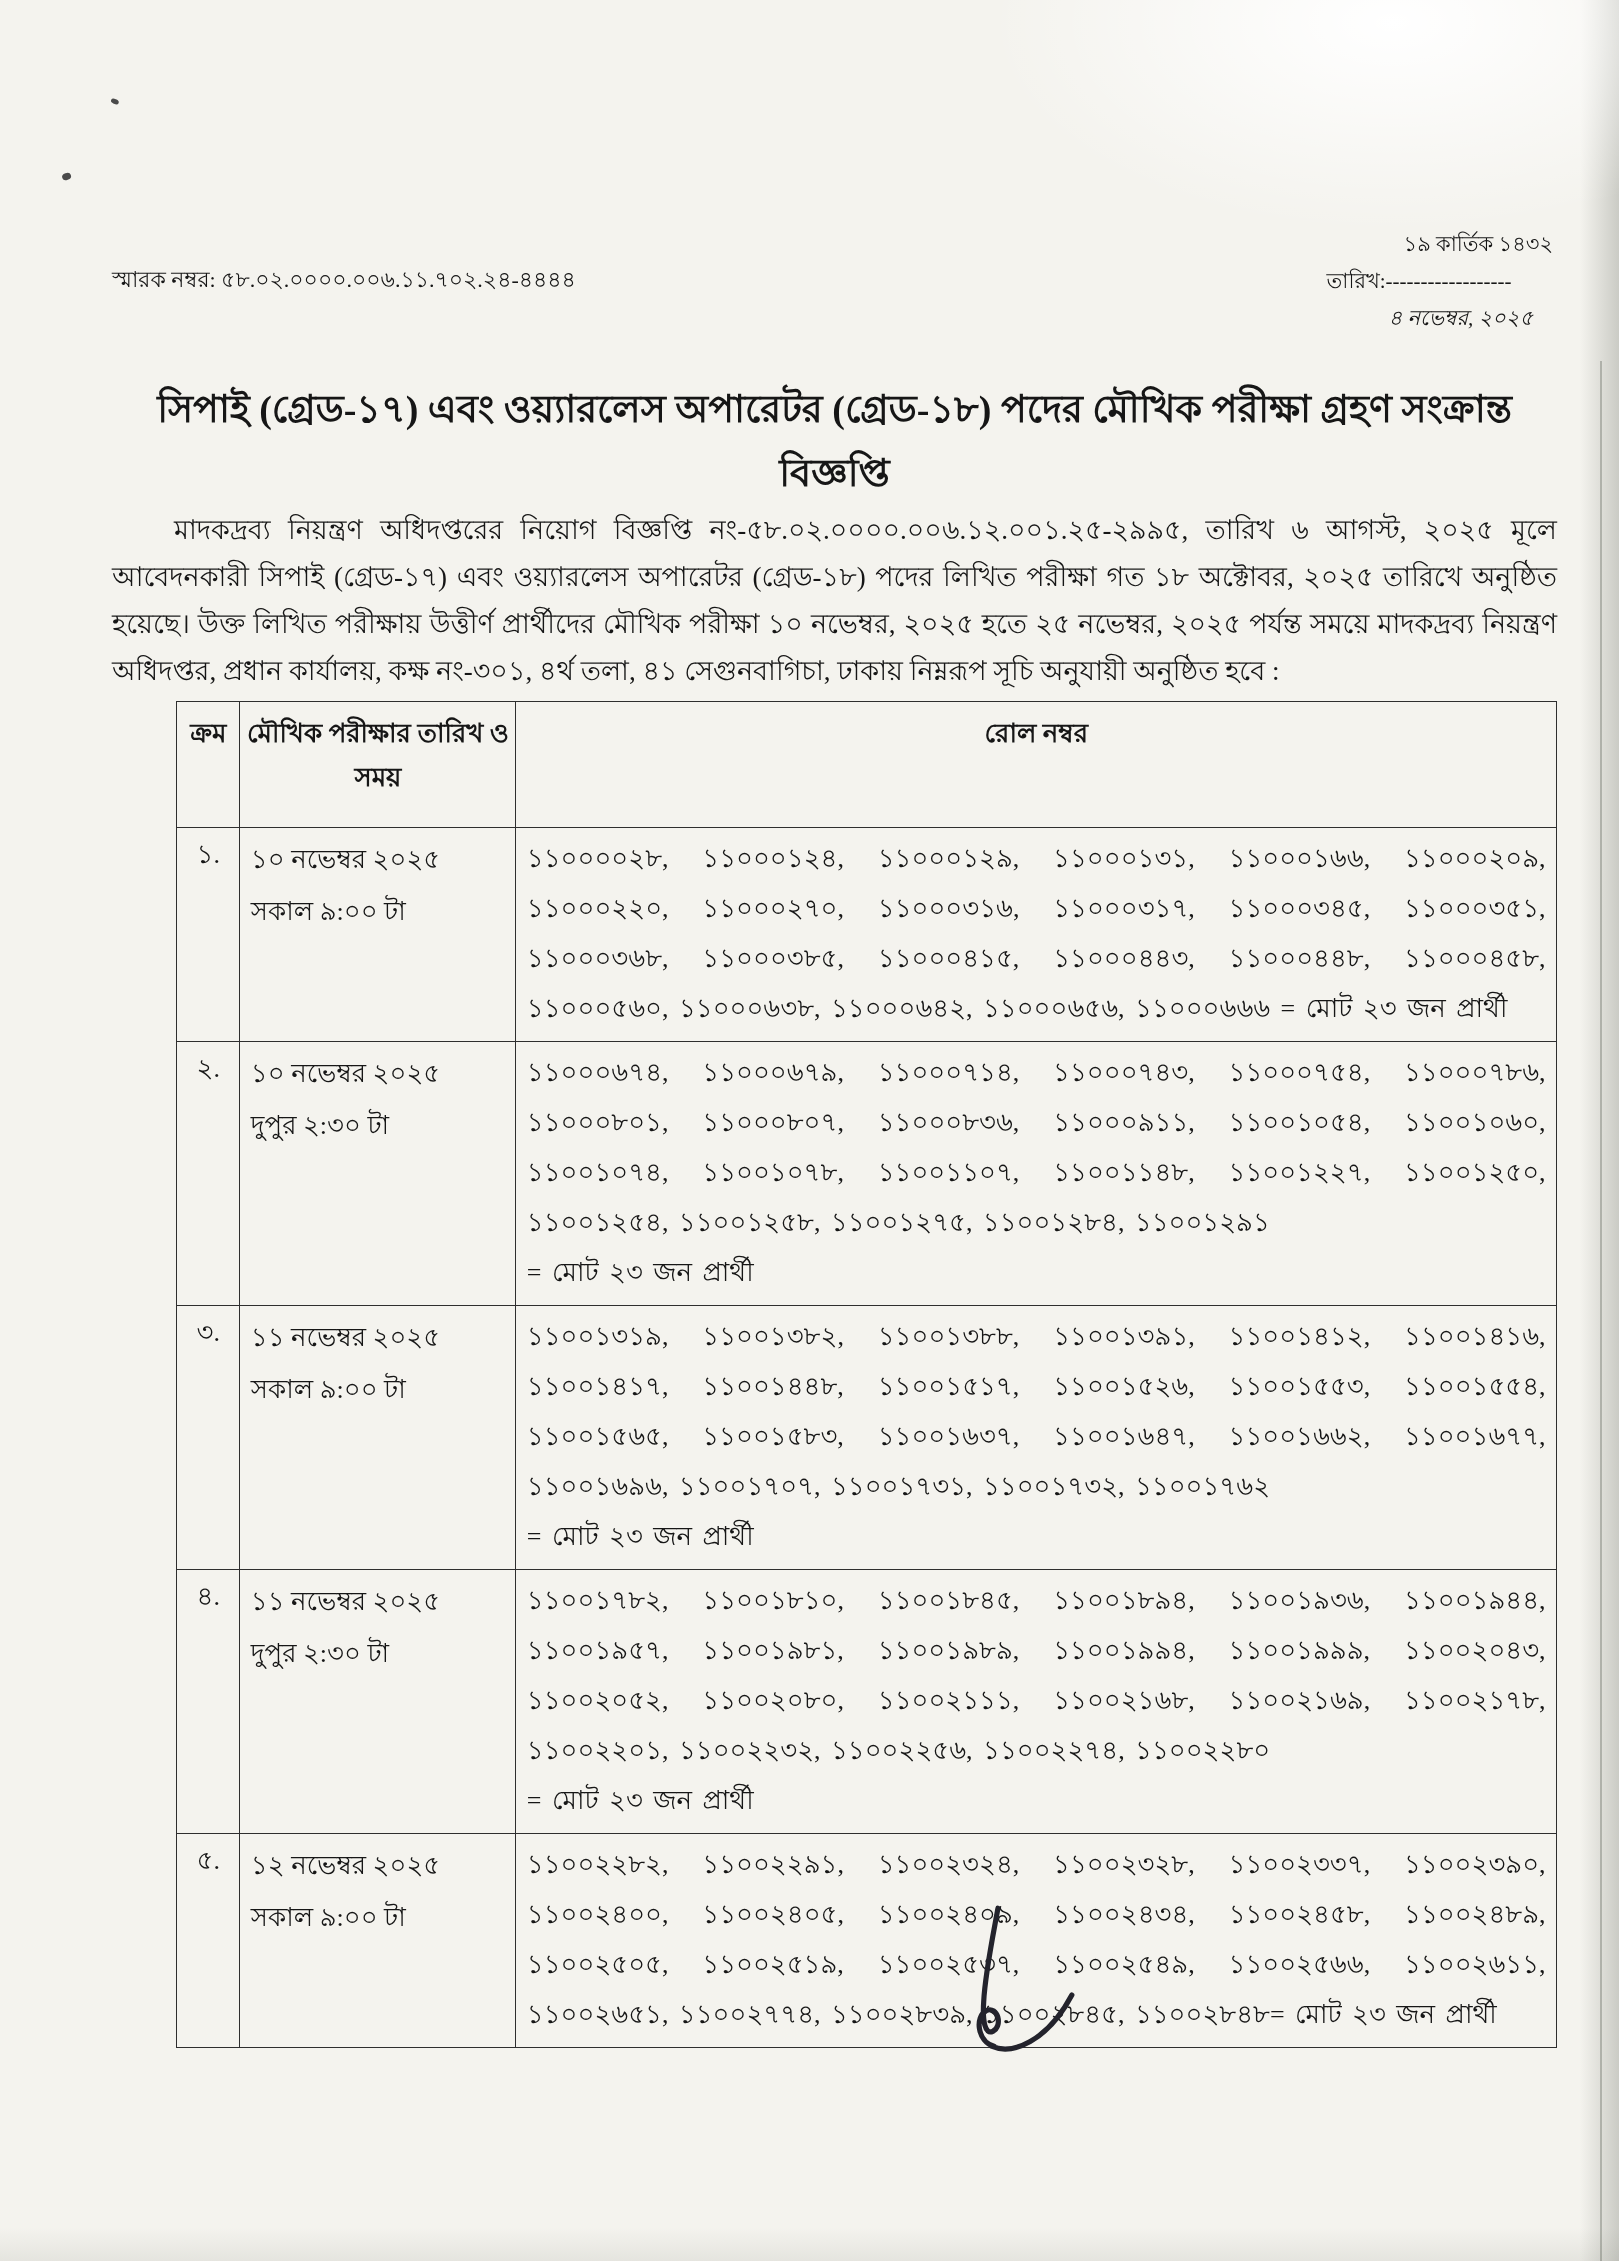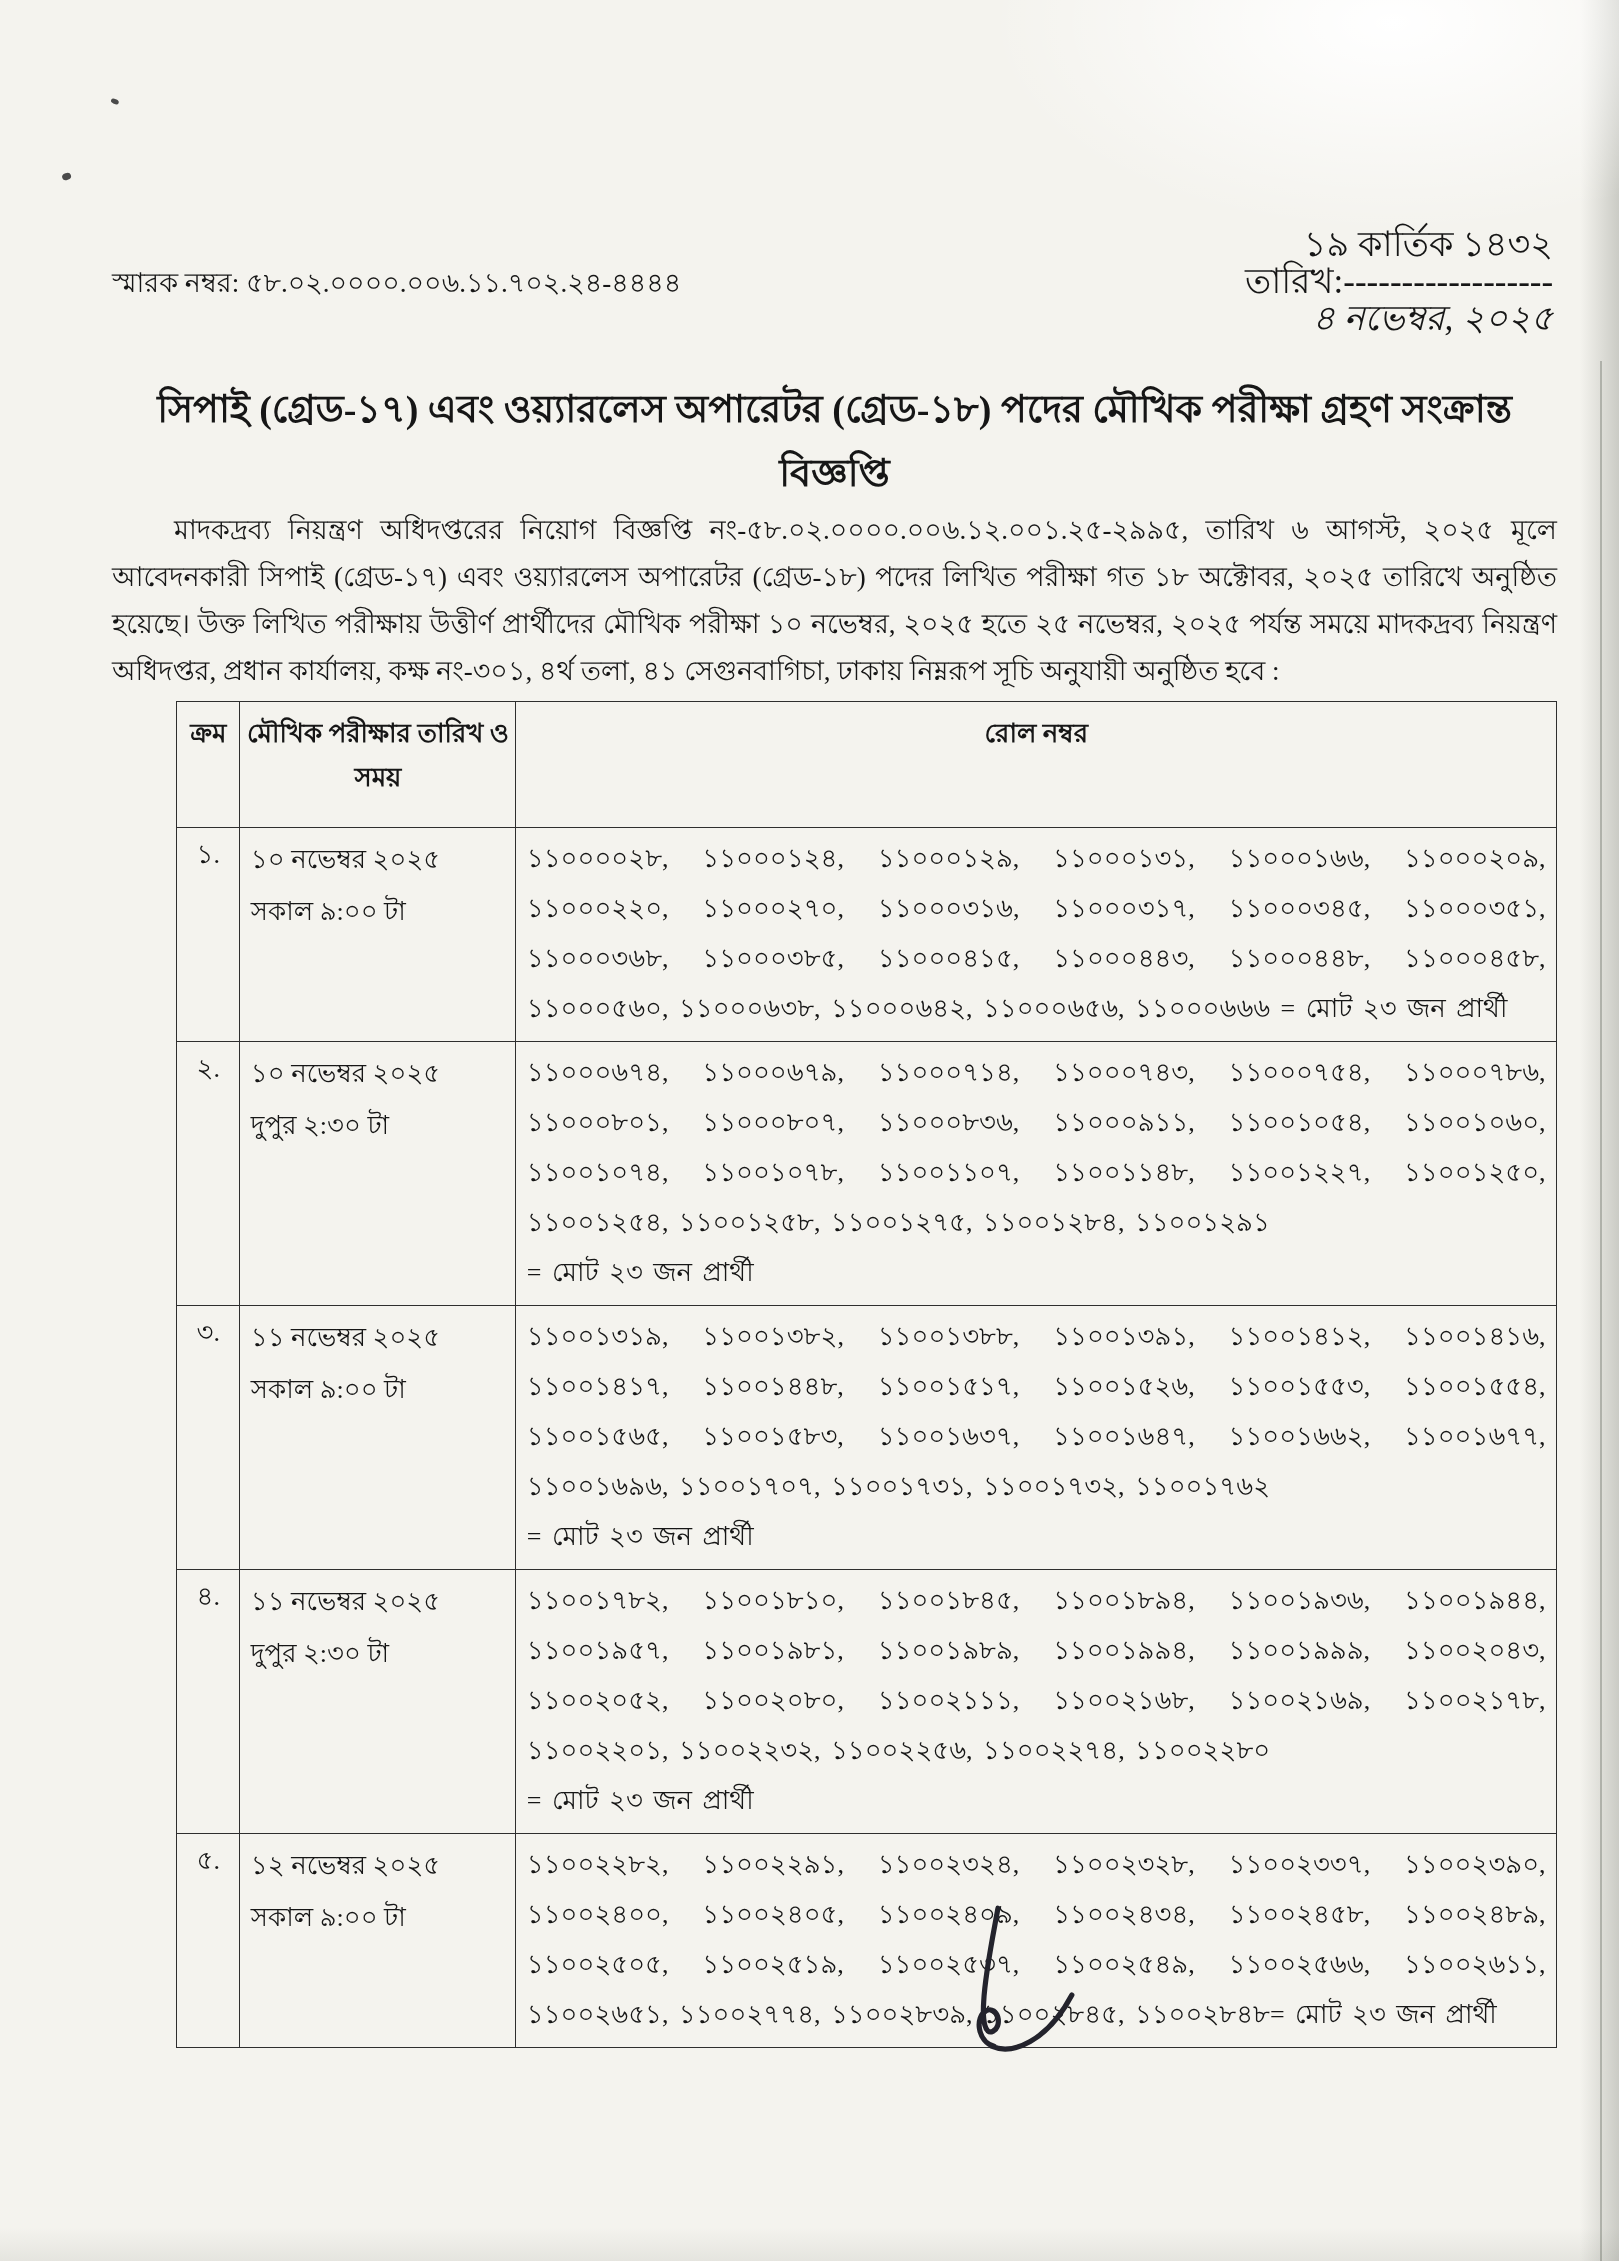--- a/index.html
+++ b/index.html
@@ -17,22 +17,22 @@
       #f4f3ee;
     overflow:hidden;
   }
   .content{box-sizing:border-box;padding:214px 62px 0 112px;}
   
   .gov-header{text-align:center;font-weight:700;}
   .gov-header .h-line{font-size:31px;line-height:55px;}
   .website{font-size:34px;line-height:57px;letter-spacing:1.3px;text-decoration:underline;text-underline-offset:6.5px;font-weight:400;}
   
   .memo-row{display:flex;justify-content:space-between;align-items:flex-start;margin-top:11.7px;}
-  .memo-number{font-size:27px;margin-top:36px;white-space:nowrap;}
-  .date-block{font-size:35px;line-height:37px;text-align:right;margin-right:3.9px;}
+  .memo-number{font-size:22px;margin-top:36px;white-space:nowrap;}
+  .date-block{font-size:21px;line-height:37px;text-align:left;margin-right:3.9px;}
   .date-block .bangla-year{padding-left:77px;}
   .date-block .greg-date{padding-left:62px;font-style:italic;}
   
   .notice-title{margin-top:42px;text-align:center;font-size:38px;font-weight:700;}
   
   .notice-body{font-size:27px;line-height:47px;text-align:justify;text-indent:62px;}
   .section-label{margin-top:17px;font-size:26px;}
   
   table.exam-table{
     border-collapse:collapse;

